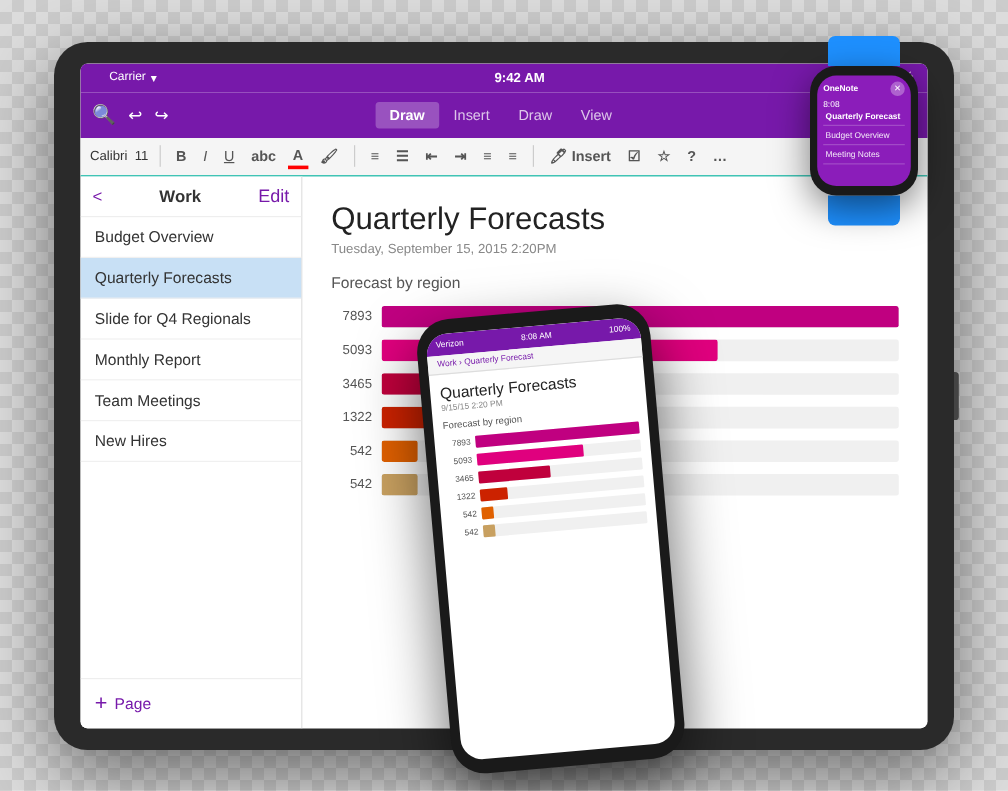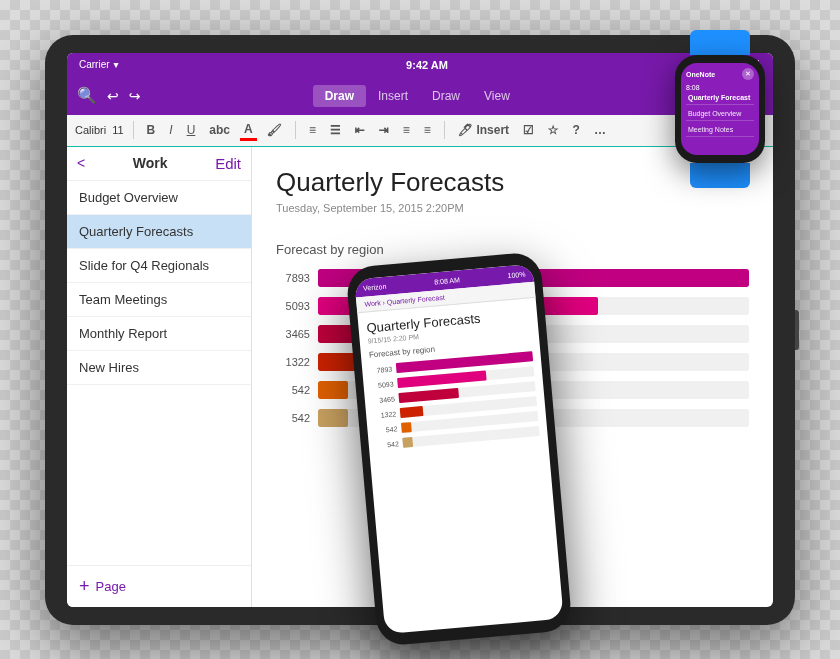--- a/index.html
+++ b/index.html
@@ -49,21 +49,21 @@
     .status-bar {
       background: #7719aa;
       height: 24px;
       display: flex;
       align-items: center;
       justify-content: space-between;
       padding: 0 12px;
       font-size: 10px;
       color: white;
     }
-    .status-left { display: flex; align-items: center; gap: 4px; }
+    .status-left { display: flex; align-items: center; gap: 4px; margin-left: 12px; }
     .status-center { font-weight: 600; font-size: 11px; }
     .status-right { font-size: 10px; }
 
     
     .toolbar {
       background: #7719aa;
       height: 38px;
       display: flex;
       align-items: center;
       padding: 0 10px;
@@ -169,21 +169,21 @@
     }
     .page-title {
       font-size: 26px;
       font-weight: 300;
       color: #222;
       margin-bottom: 4px;
     }
     .page-date {
       font-size: 11px;
       color: #888;
-      margin-bottom: 28px;
+      margin-bottom: 14px;
     }
     .section-title {
       font-size: 13px;
       color: #555;
       margin-bottom: 12px;
       font-weight: 400;
     }
 
     
     .chart { display: flex; flex-direction: column; gap: 10px; }
@@ -398,24 +398,24 @@
           <div class="sidebar-item">
             <span>Budget Overview</span>
           </div>
           <div class="sidebar-item active">
             <span>Quarterly Forecasts</span>
           </div>
           <div class="sidebar-item">
             <span>Slide for Q4 Regionals</span>
           </div>
           <div class="sidebar-item">
+            <span>Monthly Report</span>
+          </div>
+          <div class="sidebar-item">
             <span>Team Meetings</span>
-          </div>
-          <div class="sidebar-item">
-            <span>Monthly Report</span>
           </div>
           <div class="sidebar-item">
             <span>New Hires</span>
           </div>
         </div>
         <div class="sidebar-footer">
           <span class="add-icon">+</span>
           <span>Page</span>
         </div>
       </div>

